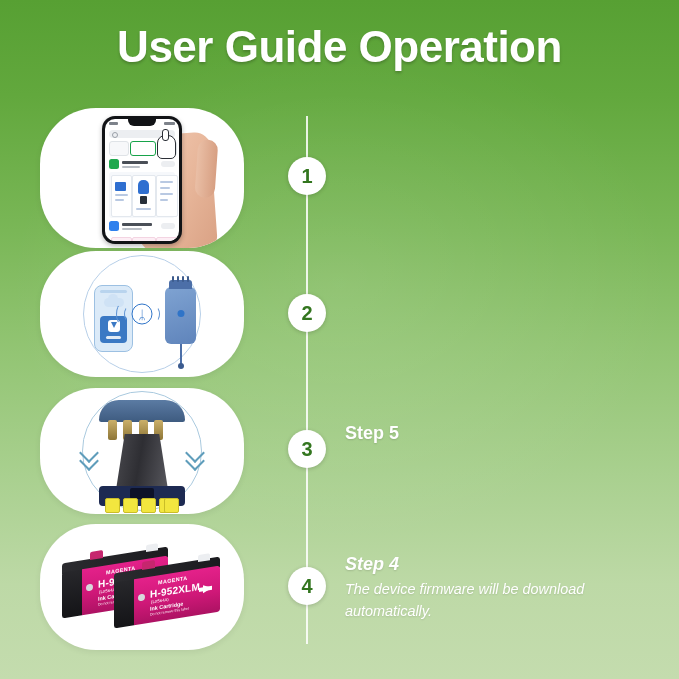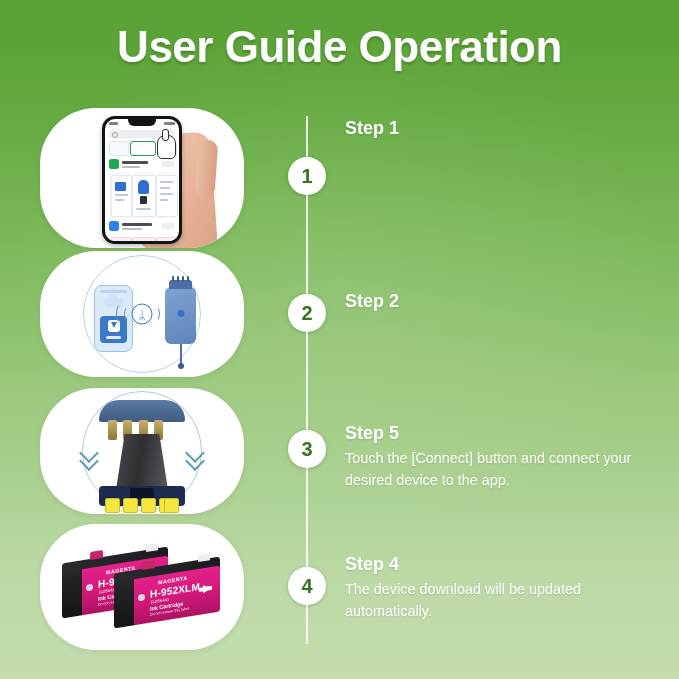--- a/index.html
+++ b/index.html
@@ -387,28 +387,25 @@
         <div class="cart-code">(L0S64A)</div>
         <div class="cart-type">Ink Cartridge</div>
         <div class="cart-note">Do not remove this label</div>
         <div class="cart-arrow"></div>
       </div>
     </div>
   </div>
 </div>
 
 <div class="step-text" style="top:118px;">
-  <div class="step-title">Step 1</div>
 </div>
 
 <div class="step-text" style="top:291px;">
-  <div class="step-title">Step 2</div>
 </div>
 
 <div class="step-text" style="top:423px;">
   <div class="step-title">Step 5</div>
-  <div class="step-body">Touch the [Connect] button and connect your desired device to the app.</div>
-</div>
-
-<div class="step-text" style="top:554px;">
+</div>
+
+<div class="step-text" style="top:554px;font-style:italic;">
   <div class="step-title">Step 4</div>
-  <div class="step-body">The device download will be updated automatically.</div>
+  <div class="step-body">The device firmware will be download automatically.</div>
 </div>
 
 </body></html>

